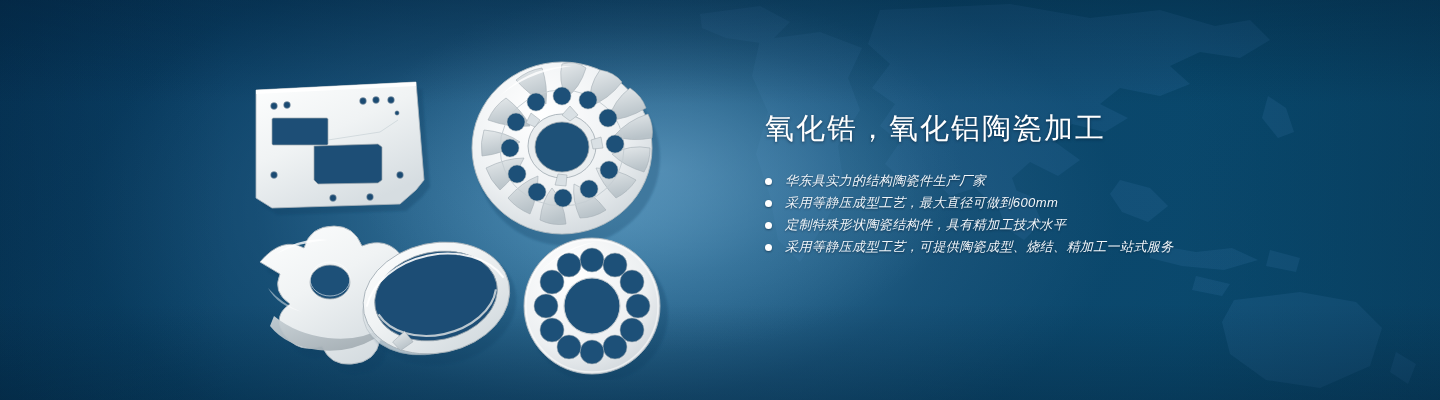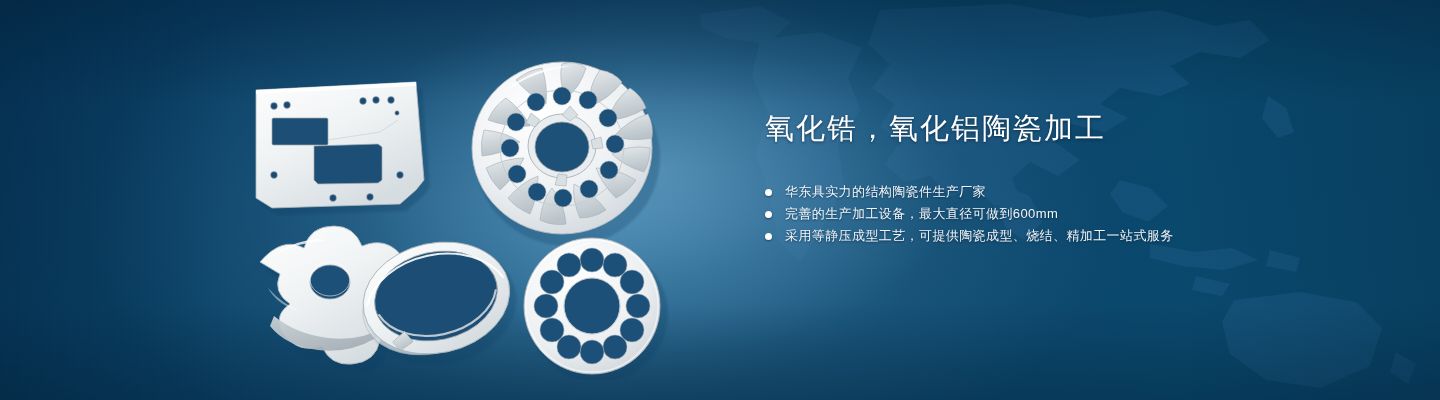--- a/index.html
+++ b/index.html
@@ -53,21 +53,21 @@
   .copy { position:absolute; left:765px; top:108px; width:560px; }
   .headline {
     color:#ffffff;
     font-size:29px;
     line-height:40px;
     letter-spacing:2px;
     font-weight:400;
     text-shadow:0 1px 3px rgba(0,18,38,0.55);
     white-space:nowrap;
   }
-  .bullets { margin-top:33px; }
+  .bullets { margin-top:22px;font-style:italic; }
   .bullet {
     display:flex; align-items:center;
     height:22px;
     margin-bottom:0px;
   }
   .dot {
     width:7px; height:7px; border-radius:50%;
     background:#ffffff;
     flex:0 0 7px;
     margin-right:13px;
@@ -296,21 +296,25 @@
   <div class="copy">
     <div class="headline">氧化锆，氧化铝陶瓷加工</div>
 
     <div class="bullets">
       <div class="bullet">
         <span class="dot"></span>
         <span class="bullet-text">华东具实力的结构陶瓷件生产厂家</span>
       </div>
       <div class="bullet">
         <span class="dot"></span>
-        <span class="bullet-text">完善的生产加工设备，最大直径可做到600mm</span>
+        <span class="bullet-text">采用等静压成型工艺，最大直径可做到600mm</span>
+      </div>
+      <div class="bullet">
+        <span class="dot"></span>
+        <span class="bullet-text">定制特殊形状陶瓷结构件，具有精加工技术水平</span>
       </div>
       <div class="bullet">
         <span class="dot"></span>
         <span class="bullet-text">采用等静压成型工艺，可提供陶瓷成型、烧结、精加工一站式服务</span>
       </div>
     </div>
   </div>
 
 </div>
 

